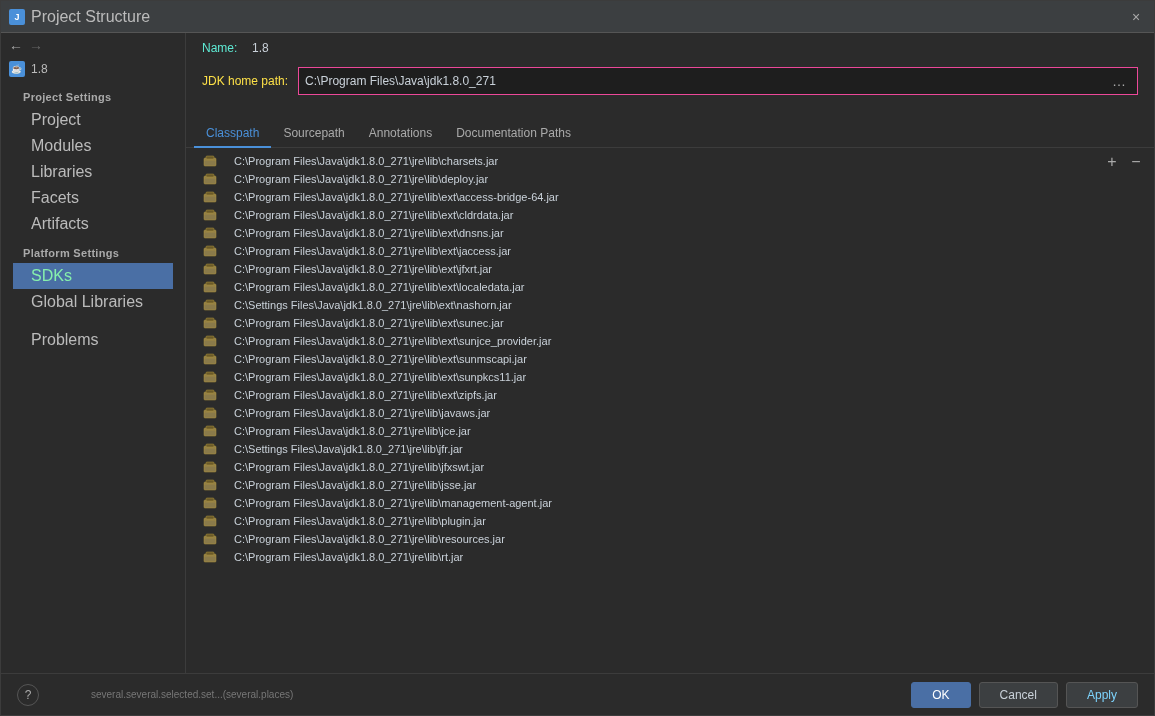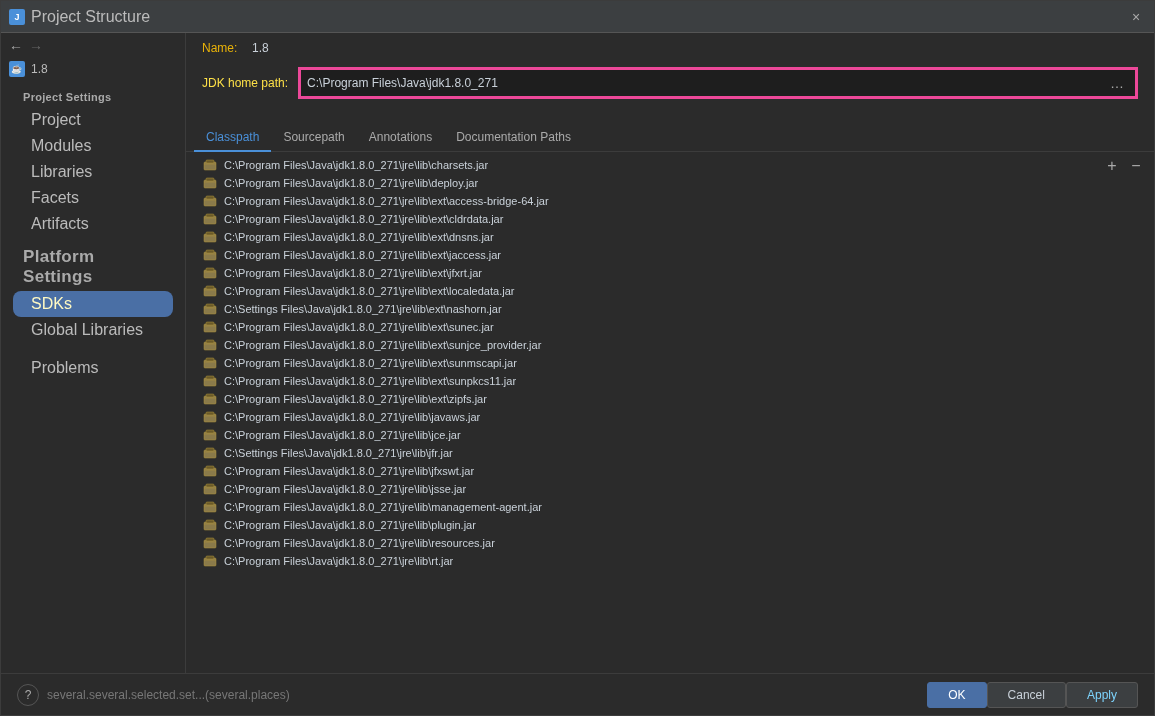--- a/index.html
+++ b/index.html
@@ -88,26 +88,25 @@
     }
     .nav-item {
       padding: 4px 10px 4px 18px;
       cursor: pointer;
       color: #bbb;
       font-size: 16px;
       border-radius: 0;
     }
     .nav-item.selected-sdk {
       background: #4a6fa5;
-      color: #fef9c3;
-      border-radius: 8px;
+      color: #86efac;
     }
     .nav-section-header-platform {
       padding: 10px 10px 4px 10px;
-      font-size: 17px;
+      font-size: 11px;
       color: #aaa;
       font-weight: 600;
       letter-spacing: 0.3px;
     }
 
     
     .sdk-tree-item {
       padding: 4px 8px;
       display: flex;
       align-items: center;
@@ -141,21 +140,21 @@
 
     
     .name-row {
       display: flex;
       align-items: center;
       padding: 8px 16px;
       gap: 10px;
       flex-shrink: 0;
     }
     .name-label {
-      color: #eab308;
+      color: #5eead4;
       font-size: 12px;
       width: 40px;
     }
     .name-value {
       color: #c9d1d9;
       font-size: 12px;
     }
 
     
     .jdk-path-row {
@@ -167,21 +166,21 @@
     }
     .jdk-label {
       color: #fde047;
       font-size: 12px;
       white-space: nowrap;
     }
     .jdk-path-input-wrapper {
       flex: 1;
       display: flex;
       align-items: center;
-      border: 3px solid #ec4899;
+      border: 1px solid #ec4899;
       background: #1e1e1e;
       padding: 3px 6px;
     }
     .jdk-path-input {
       flex: 1;
       background: transparent;
       border: none;
       outline: none;
       color: #c9d1d9;
       font-size: 12px;
@@ -249,21 +248,21 @@
       overflow-y: auto;
       padding: 4px 0;
     }
     .file-list::-webkit-scrollbar { width: 8px; }
     .file-list::-webkit-scrollbar-track { background: #2b2b2b; }
     .file-list::-webkit-scrollbar-thumb { background: #555; }
     .file-item {
       display: flex;
       align-items: center;
       padding: 2px 16px;
-      gap: 6px;
+      gap: 16px;
       cursor: pointer;
       font-size: 11px;
       color: #c9d1d9;
     }
     .file-jar-icon {
       width: 16px;
       height: 14px;
       flex-shrink: 0;
       display: flex;
       align-items: center;
@@ -296,25 +295,27 @@
       border-radius: 50%;
       border: 1px solid #555;
       display: flex;
       align-items: center;
       justify-content: center;
       cursor: pointer;
       color: #aaa;
       font-size: 12px;
     }
     .status-text {
-      font-size: 12px;
+      font-size: 10px;
       color: #777;
+      margin-left: 44px;
     }
     .bottom-right {
       display: flex;
+      gap: 8px;
     }
     .btn-action {
       padding: 5px 20px;
       font-size: 12px;
       cursor: pointer;
       border-radius: 3px;
       border: 1px solid #555;
       background: #3c3f41;
       color: #c9d1d9;
     }

